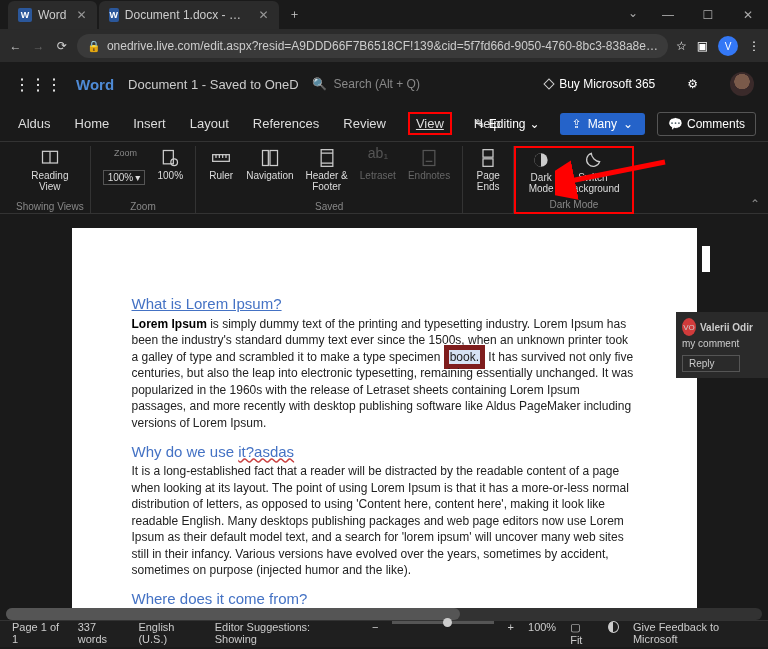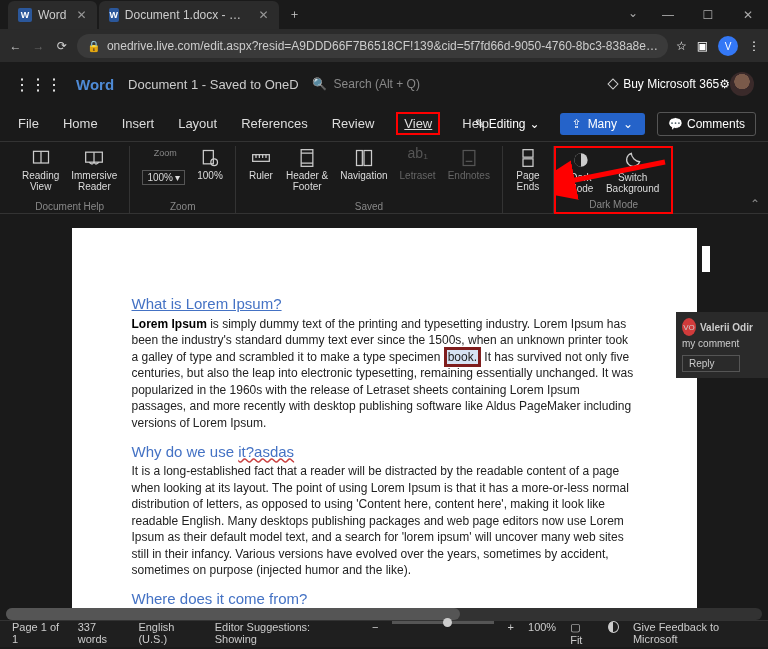--- a/index.html
+++ b/index.html
@@ -19,21 +19,21 @@
   .url-field { flex:1; height:24px; background:#3a3a3a; border-radius:12px; display:flex; align-items:center; padding:0 10px; color:#ccc; font-size:12px; gap:6px;}
   .lock { font-size:11px;}
   .ext-icons { display:flex; gap:10px; align-items:center;}
   .avatar-c { width:20px; height:20px; border-radius:50%; background:#3478f6; display:flex; align-items:center; justify-content:center; font-size:10px;}
   .app-bar { height: 44px; background:#1a1a1a; display:flex; align-items:center; padding:0 14px; gap:14px;}
   .waffle { font-size:16px; }
   .wordlogo { color:#4f8bd6; font-weight:600; font-size:15px;}
   .doc-status{ color:#ccc; font-size:13px;}
   .search { flex:1; display:flex; align-items:center; gap:6px; color:#888;}
   .search-box { background:transparent; display:flex; align-items:center; gap:6px;}
-  .right-app { display:flex; align-items:center; gap:0;}
+  .right-app { display:flex; align-items:center; gap:32px;}
   .diamond { transform:rotate(45deg); display:inline-block; width:8px; height:8px; border:1px solid #ccc;}
   .avatar2 { width:24px; height:24px; border-radius:50%; background:#555; background-image: radial-gradient(circle at 50% 40%, #7a5a4a 40%, #3a2a2a 42%);}
   .ribbon-tabs { height: 36px; display:flex; align-items:center; padding:0 16px; gap:20px; border-bottom:1px solid #333; position:relative;}
   .rtab { color:#ddd; font-size:13px; cursor:pointer; padding:4px 2px;}
   .rtab.sel { position:relative; }
   .highlight-box { border:2px solid #f00; padding:2px 6px;}
   .ribbon-right { position:absolute; right:12px; display:flex; align-items:center; gap:12px;}
   .editing-btn { display:flex; align-items:center; gap:4px; padding:4px 8px;}
   .share-btn { background:#2563c9; padding:4px 12px; border-radius:3px; display:flex; align-items:center; gap:6px;}
   .comments-btn { border:1px solid #555; padding:4px 10px; border-radius:3px; display:flex; align-items:center; gap:4px;}
@@ -47,21 +47,21 @@
   .zoom-pct { border:1px solid #555; padding:1px 4px; font-size:10px; display:flex; align-items:center; gap:2px;}
   .dm-highlight { border:2px solid #f00;}
   .arrow-svg { position:absolute; left:555px; top:10px; pointer-events:none;}
   .collapse-caret{ position:absolute; right:8px; bottom:2px; color:#888;}
   .page-area { height: 394px; background:#1a1a1a; overflow:auto; display:flex; justify-content:center; padding:14px 40px 0 40px; position:relative;}
   .page { width:625px; min-height:430px; background:#fff; color:#222; padding:66px 60px 20px 60px; font-size:12px; line-height:1.38; position:relative;}
   .page h3 { color:#4472c4; font-weight:400; font-size:15px; margin-top:10px;}
   .page h3.first{ margin-top:0; text-decoration:underline;}
   .page b{ font-weight:bold; color:#000;}
   .page p { margin-top:1px;}
-  .sel-box { border:3px solid #7f1d1d; background:#d7e3f4; padding:0 1px;}
+  .sel-box { border:5px solid #7f1d1d; background:#d7e3f4; padding:0 1px;}
   .squiggle { text-decoration: underline wavy #c94141; text-decoration-skip-ink:none;}
   .doc-comment-btn { position:absolute; right:20px; top:130px; color:#888;}
   .side-accent { position:absolute; right:58px; top:32px; width:8px; height:26px; background:#fff;}
   .comment-pane { position:absolute; right:0; top:312px; width:92px; background:#2a2a2a; padding:6px; font-size:10px; color:#ccc;}
   .comment-pane .who{ display:flex; gap:4px; align-items:center;}
   .vo { width:14px; height:18px; border-radius:50%; background:#d13b3b; display:flex; align-items:center; justify-content:center; font-size:8px; font-weight:normal;}
   .reply { margin-top:6px; border:1px solid #555; padding:2px 6px; width:58px;}
   .hscroll { height:12px; background:#323232; margin:0 6px; border-radius:6px; position:relative;}
   .hscroll .thumb{ position:absolute; left:0; width:60%; height:100%; background:#555; border-radius:6px;}
   .status { height:27px; background:#1f1f1f; display:flex; align-items:flex-start; padding:0 12px; gap:14px; font-size:11px; color:#ccc; border-top:1px solid #333;}
@@ -124,21 +124,21 @@
     </div>
   </div>
   <div class="right-app">
     <span><span class="diamond"></span>&nbsp;&nbsp;<span>Buy Microsoft 365</span></span>
     <span>⚙</span>
     <span class="avatar2"></span>
   </div>
 </div>
 
 <div class="ribbon-tabs">
-  <span class="rtab">File</span>
+  <span class="rtab">Aldus</span>
   <span class="rtab">Home</span>
   <span class="rtab">Insert</span>
   <span class="rtab">Layout</span>
   <span class="rtab">References</span>
   <span class="rtab">Review</span>
   <span class="rtab sel highlight-box underline-word">View</span>
   <span class="rtab">Help</span>
   <div class="ribbon-right">
     <div class="editing-btn">
       <span>✎</span>
@@ -161,30 +161,22 @@
   <div class="rgroup">
     <div class="rgroup-row">
       <div class="rbtn">
           <svg viewBox="0 0 24 24" fill="none" stroke="#ccc" stroke-width="1.5">
             <rect x="3" y="4" width="18" height="14"></rect>
             <path d="M12 4v14"></path>
           </svg>
           <span style="white-space:pre;">Reading
 View</span>
         </div>
-      <div class="rbtn">
-          <svg viewBox="0 0 24 24" fill="none" stroke="#ccc" stroke-width="1.5">
-            <rect x="2" y="5" width="20" height="12"></rect>
-            <path d="M12 5v12M6 17c4 3 4 3 6 0c2 3 2 3 6 0"></path>
-          </svg>
-          <span style="white-space:pre;">Immersive
-Reader</span>
-        </div>
-    </div>
-    <div class="rgroup-label">Document Help</div>
+    </div>
+    <div class="rgroup-label">Showing Views</div>
   </div>
 
   <div class="rgroup">
     <div class="rgroup-row">
       <div class="rbtn">
           <span class="ic" style="font-size:9px; color:#888;">Zoom</span>
           <span class="zoom-pct">
             <span>100%</span>
             <span>▾</span>
           </span>
@@ -204,32 +196,32 @@
     <div class="rgroup-row">
       <div class="rbtn">
           <svg viewBox="0 0 24 24" fill="none" stroke="#ccc" stroke-width="1.5">
             <rect x="2" y="8" width="20" height="8"></rect>
             <path d="M6 8v4M10 8v4M14 8v4M18 8v4"></path>
           </svg>
           <span>Ruler</span>
         </div>
       <div class="rbtn">
           <svg viewBox="0 0 24 24" fill="none" stroke="#ccc" stroke-width="1.5">
+            <rect x="3" y="3" width="7" height="18"></rect>
+            <rect x="12" y="3" width="9" height="18"></rect>
+          </svg>
+          <span>Navigation</span>
+        </div>
+      <div class="rbtn">
+          <svg viewBox="0 0 24 24" fill="none" stroke="#ccc" stroke-width="1.5">
             <rect x="5" y="2" width="14" height="20"></rect>
             <path d="M5 6h14M5 18h14"></path>
           </svg>
           <span style="white-space:pre;">Header &amp;
 Footer</span>
-        </div>
-      <div class="rbtn">
-          <svg viewBox="0 0 24 24" fill="none" stroke="#ccc" stroke-width="1.5">
-            <rect x="3" y="3" width="7" height="18"></rect>
-            <rect x="12" y="3" width="9" height="18"></rect>
-          </svg>
-          <span>Navigation</span>
         </div>
       <div class="rbtn disabled">
           <span class="ic" style="color:#555;font-size:14px;">ab₁</span>
           <span>Letraset</span>
         </div>
       <div class="rbtn disabled">
           <svg viewBox="0 0 24 24" fill="none" stroke="#555" stroke-width="1.5">
             <rect x="5" y="3" width="14" height="18"></rect>
             <path d="M8 16h8"></path>
           </svg>

